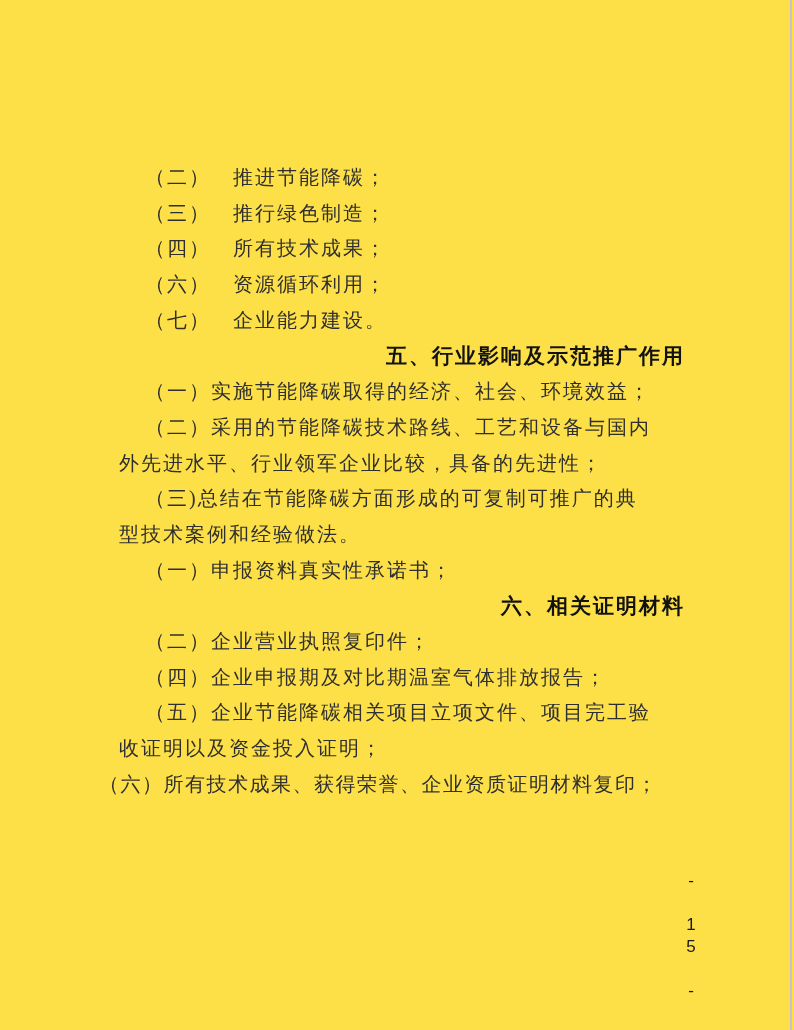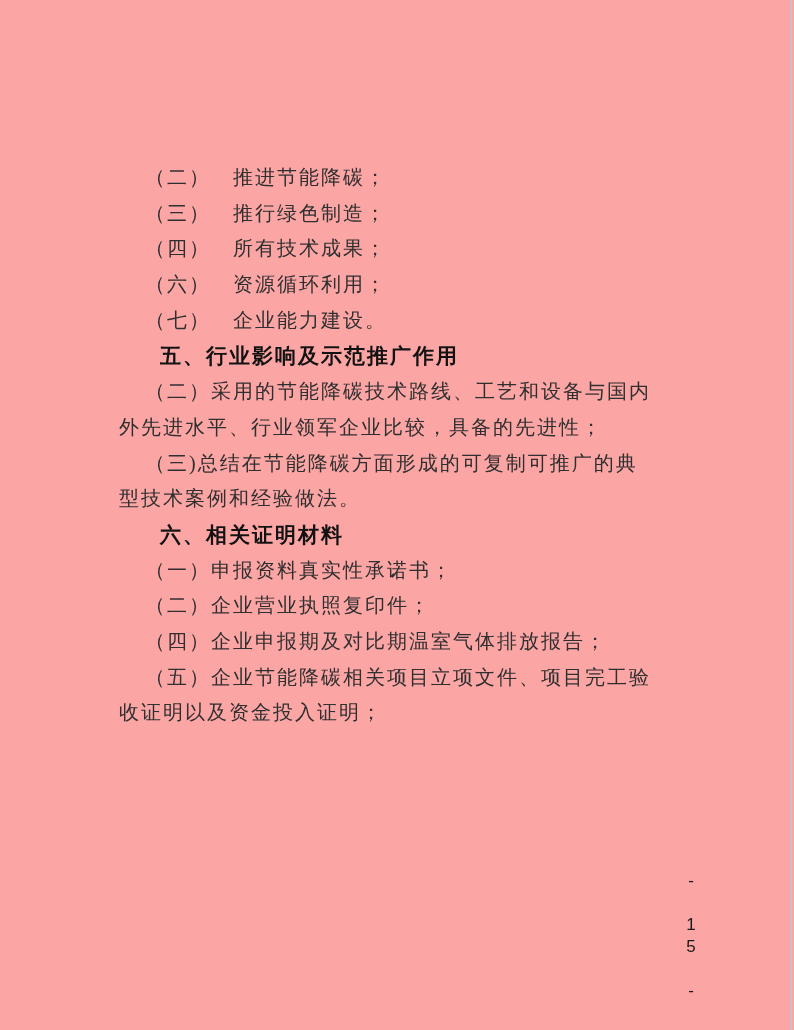--- a/index.html
+++ b/index.html
@@ -4,21 +4,21 @@
 <style>
   html, body {
     margin: 0;
     padding: 0;
     background: #ffffff;
   }
   .page {
     position: relative;
     width: 794px;
     height: 1030px;
-    background: #fca5a5;
+    background: #fde047;
     overflow: hidden;
     font-family: "Liberation Serif", serif;
   }
   .right-border {
     position: absolute;
     top: 0;
     right: 2px;
     width: 2px;
     height: 1030px;
     background: #ccbecc;
@@ -40,20 +40,21 @@
   .indent {
     padding-left: 26px;
   }
   .heading {
     font-family: "Liberation Sans", sans-serif;
     font-weight: bold;
     color: #121212;
     font-size: 21px;
     letter-spacing: 2px;
     padding-left: 41px;
+    text-align: right;
   }
   .hang {
     margin-left: -20px;
     letter-spacing: 1.5px;
   }
   .page-num {
     position: absolute;
     left: 678px;
     top: 870px;
     width: 26px;
@@ -72,30 +73,32 @@
 
 <div class="page">
 
   <div class="content">
     <div class="line indent">（二）　推进节能降碳；</div>
     <div class="line indent">（三）　推行绿色制造；</div>
     <div class="line indent">（四）　所有技术成果；</div>
     <div class="line indent">（六）　资源循环利用；</div>
     <div class="line indent">（七）　企业能力建设。</div>
     <div class="line heading">五、行业影响及示范推广作用</div>
+    <div class="line indent">（一）实施节能降碳取得的经济、社会、环境效益；</div>
     <div class="line indent">（二）采用的节能降碳技术路线、工艺和设备与国内</div>
     <div class="line">外先进水平、行业领军企业比较，具备的先进性；</div>
     <div class="line indent">（三)总结在节能降碳方面形成的可复制可推广的典</div>
     <div class="line">型技术案例和经验做法。</div>
+    <div class="line indent">（一）申报资料真实性承诺书；</div>
     <div class="line heading">六、相关证明材料</div>
-    <div class="line indent">（一）申报资料真实性承诺书；</div>
     <div class="line indent">（二）企业营业执照复印件；</div>
     <div class="line indent">（四）企业申报期及对比期温室气体排放报告；</div>
     <div class="line indent">（五）企业节能降碳相关项目立项文件、项目完工验</div>
     <div class="line">收证明以及资金投入证明；</div>
+    <div class="line hang">（六）所有技术成果、获得荣誉、企业资质证明材料复印；</div>
   </div>
 
   <div class="page-num">
     <div class="dash-top">-</div>
     <div>1</div>
     <div>5</div>
     <div class="dash-bottom">-</div>
   </div>
 
   <div class="right-border"></div>

